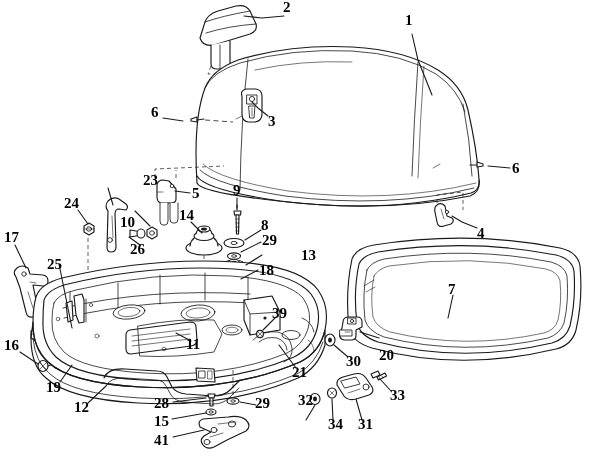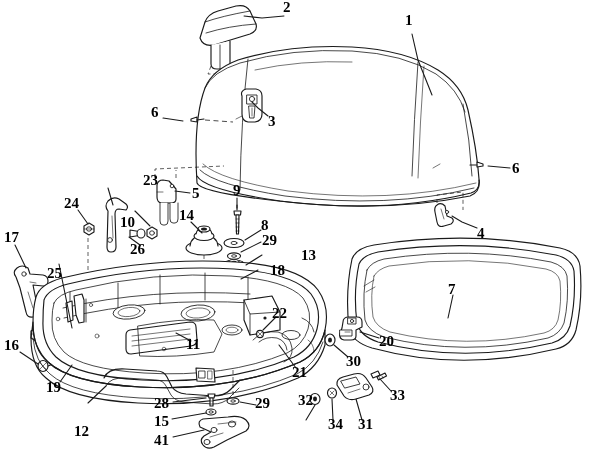--- a/index.html
+++ b/index.html
@@ -428,34 +428,34 @@
 <div class="lbl" style="left:268px;top:114px;">3</div>
 <div class="lbl" style="left:477px;top:226px;">4</div>
 <div class="lbl" style="left:192px;top:186px;">5</div>
 <div class="lbl" style="left:151px;top:105px;">6</div>
 <div class="lbl" style="left:512px;top:161px;">6</div>
 <div class="lbl" style="left:448px;top:282px;">7</div>
 <div class="lbl" style="left:261px;top:218px;">8</div>
 <div class="lbl" style="left:233px;top:183px;">9</div>
 <div class="lbl" style="left:120px;top:197px;margin-top:18px;">10</div>
 <div class="lbl" style="left:186px;top:337px;">11</div>
-<div class="lbl" style="left:74px;top:400px;margin-top:24px;">12</div>
+<div class="lbl" style="left:74px;top:400px;">12</div>
 <div class="lbl" style="left:277px;top:248px;margin-left:24px;">13</div>
 <div class="lbl" style="left:179px;top:208px;">14</div>
 <div class="lbl" style="left:154px;top:414px;">15</div>
 <div class="lbl" style="left:4px;top:338px;">16</div>
 <div class="lbl" style="left:4px;top:230px;">17</div>
-<div class="lbl" style="left:270px;top:263px;">18</div>
+<div class="lbl" style="left:259px;top:263px;">18</div>
 <div class="lbl" style="left:46px;top:380px;">19</div>
-<div class="lbl" style="left:379px;top:334px;text-align:center;">20</div>
+<div class="lbl" style="left:379px;top:348px;text-align:center;">20</div>
 <div class="lbl" style="left:292px;top:365px;">21</div>
-<div class="lbl" style="left:272px;top:306px;">22</div>
+<div class="lbl" style="left:272px;top:306px;">39</div>
 <div class="lbl" style="left:97px;top:173px;margin-left:46px;">23</div>
 <div class="lbl" style="left:64px;top:196px;">24</div>
-<div class="lbl" style="left:47px;top:266px;">25</div>
+<div class="lbl" style="left:47px;top:257px;">25</div>
 <div class="lbl" style="left:130px;top:242px;">26</div>
 <div class="lbl" style="left:154px;top:433px;">41</div>
 <div class="lbl" style="left:154px;top:396px;">28</div>
 <div class="lbl" style="left:262px;top:233px;">29</div>
 <div class="lbl" style="left:255px;top:396px;">29</div>
 <div class="lbl" style="left:346px;top:354px;">30</div>
 <div class="lbl" style="left:358px;top:417px;">31</div>
 <div class="lbl" style="left:298px;top:393px;">32</div>
 <div class="lbl" style="left:390px;top:388px;">33</div>
 <div class="lbl" style="left:328px;top:417px;">34</div>

